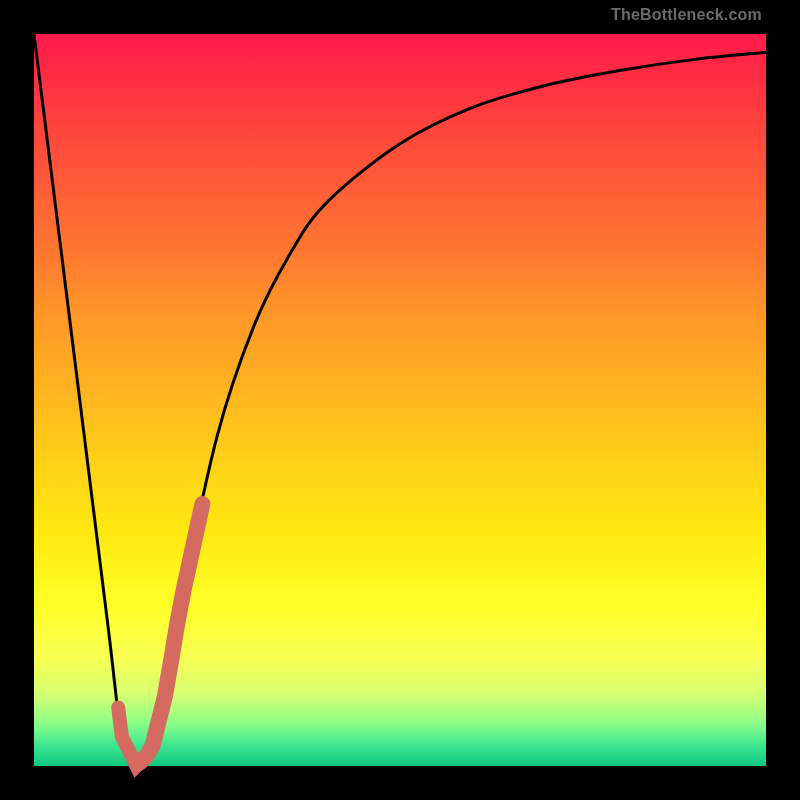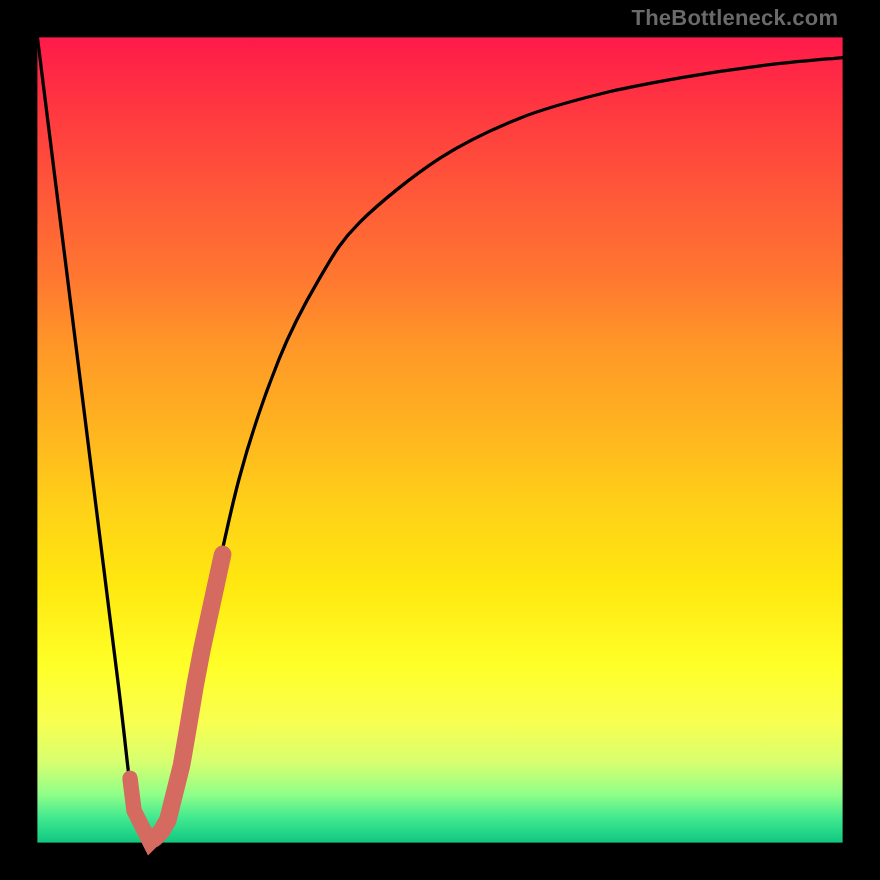--- a/index.html
+++ b/index.html
@@ -39,21 +39,21 @@
       #90ff88 94%,
       #40e890 97%,
       #10c880 100%
     );
   }
   .watermark {
     position: absolute;
     top: 6px;
     right: 38px;
     font-family: Arial, Helvetica, sans-serif;
-    font-size: 20px;
+    font-size: 16px;
     font-weight: bold;
     color: #6a6a6a;
     letter-spacing: 0.2px;
     user-select: none;
   }
   svg {
     position: absolute;
     left: 34px;
     top: 34px;
     width: 732px;

